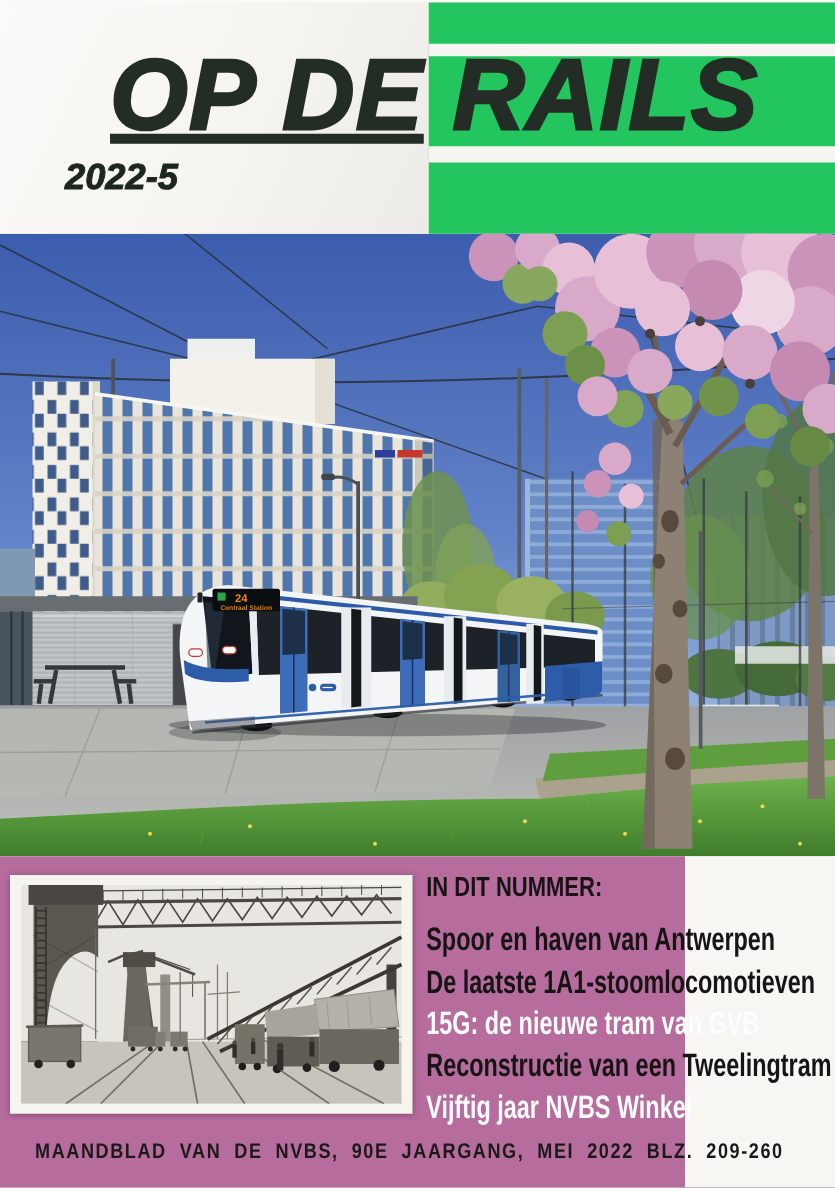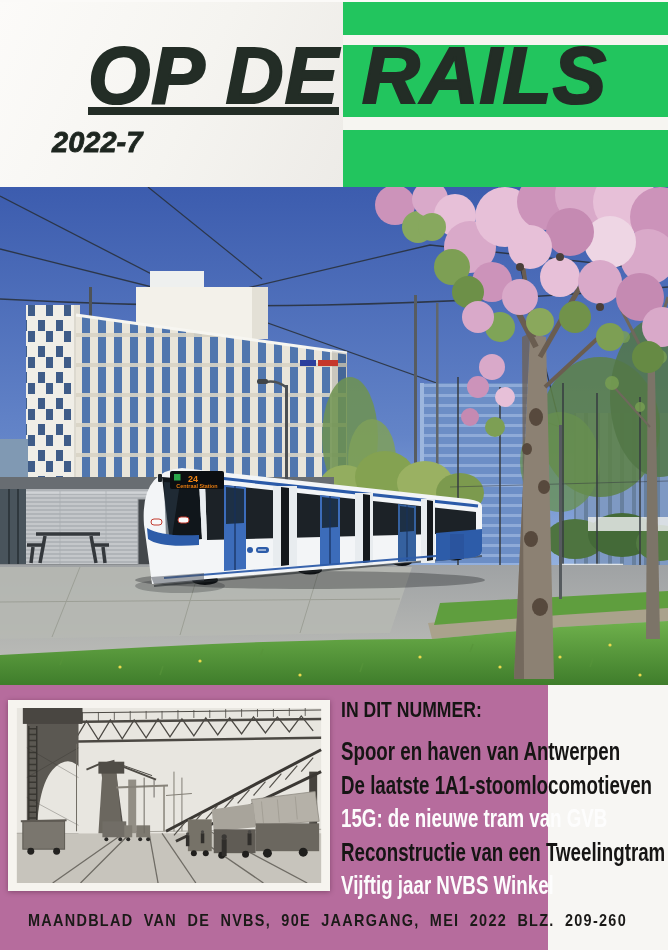--- a/index.html
+++ b/index.html
@@ -40,21 +40,21 @@
 </style>
 </head>
 <body>
 
 <div class="page">
   <div class="page-edge-top"></div>
 
   <div class="masthead">
     <div class="mast-left">
       <div class="cover-title title-left">OP DE</div>
-      <div class="issue-number">2022-7</div>
+      <div class="issue-number">2022-5</div>
     </div>
     <div class="mast-right">
       <div class="mast-stripe stripe-1"></div>
       <div class="mast-stripe stripe-2"></div>
       <div class="cover-title title-right">RAILS</div>
     </div>
   </div>
 
   <div class="cover-photo">
   <svg width="668" height="498" viewBox="0 0 668 498" xmlns="http://www.w3.org/2000/svg">

